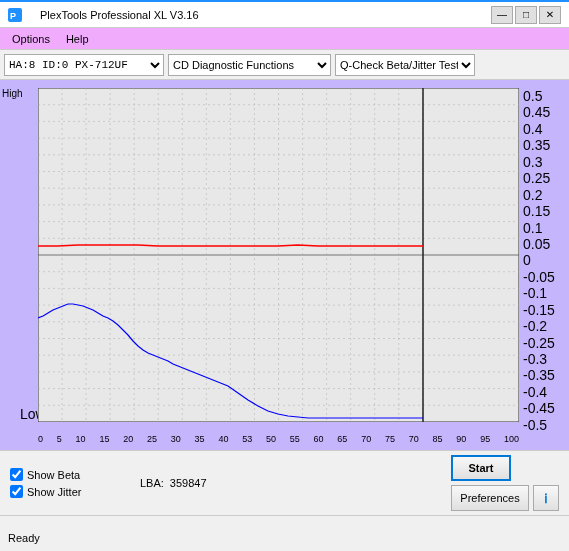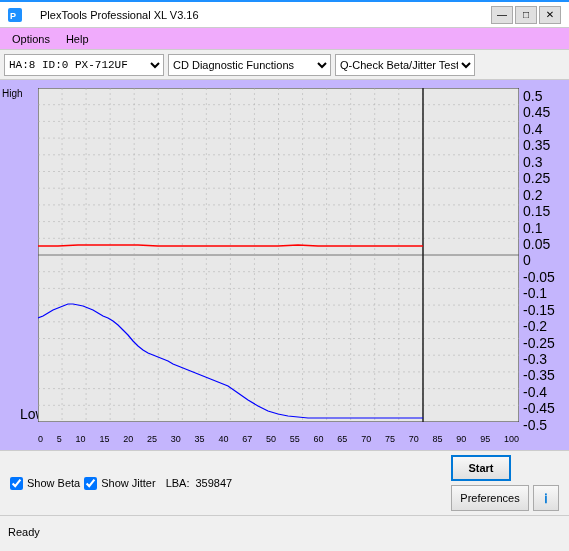--- a/index.html
+++ b/index.html
@@ -156,21 +156,21 @@
     .bottom-panel {
       background: #f0f0f0;
       padding: 6px 10px;
       border-top: 1px solid #ccc;
       display: flex;
       align-items: center;
       height: 65px;
     }
     .checkboxes {
       display: flex;
-      flex-direction: row;
+      flex-direction: column;
       gap: 4px;
       min-width: 120px;
     }
     .checkbox-row {
       display: flex;
       align-items: center;
       gap: 4px;
     }
     .checkbox-row input[type=checkbox] {
       width: 13px;
@@ -220,21 +220,21 @@
       display: flex;
       align-items: center;
       justify-content: center;
     }
 
     
     .status-bar {
       background: #f0f0f0;
       height: 22px;
       display: flex;
-      align-items: center;
+      align-items: flex-start;
       padding: 16px 8px;
       border-top: 1px solid #ccc;
       font-size: 11px;
     }
 
     
     .grid-line-h {
       stroke: #aaa;
       stroke-width: 0.5;
       stroke-dasharray: 2,3;
@@ -376,21 +376,21 @@
   <div class="x-axis">
     <span>0</span>
     <span>5</span>
     <span>10</span>
     <span>15</span>
     <span>20</span>
     <span>25</span>
     <span>30</span>
     <span>35</span>
     <span>40</span>
-    <span>67</span>
+    <span>53</span>
     <span>50</span>
     <span>55</span>
     <span>60</span>
     <span>65</span>
     <span>70</span>
     <span>75</span>
     <span>70</span>
     <span>85</span>
     <span>90</span>
     <span>95</span>

